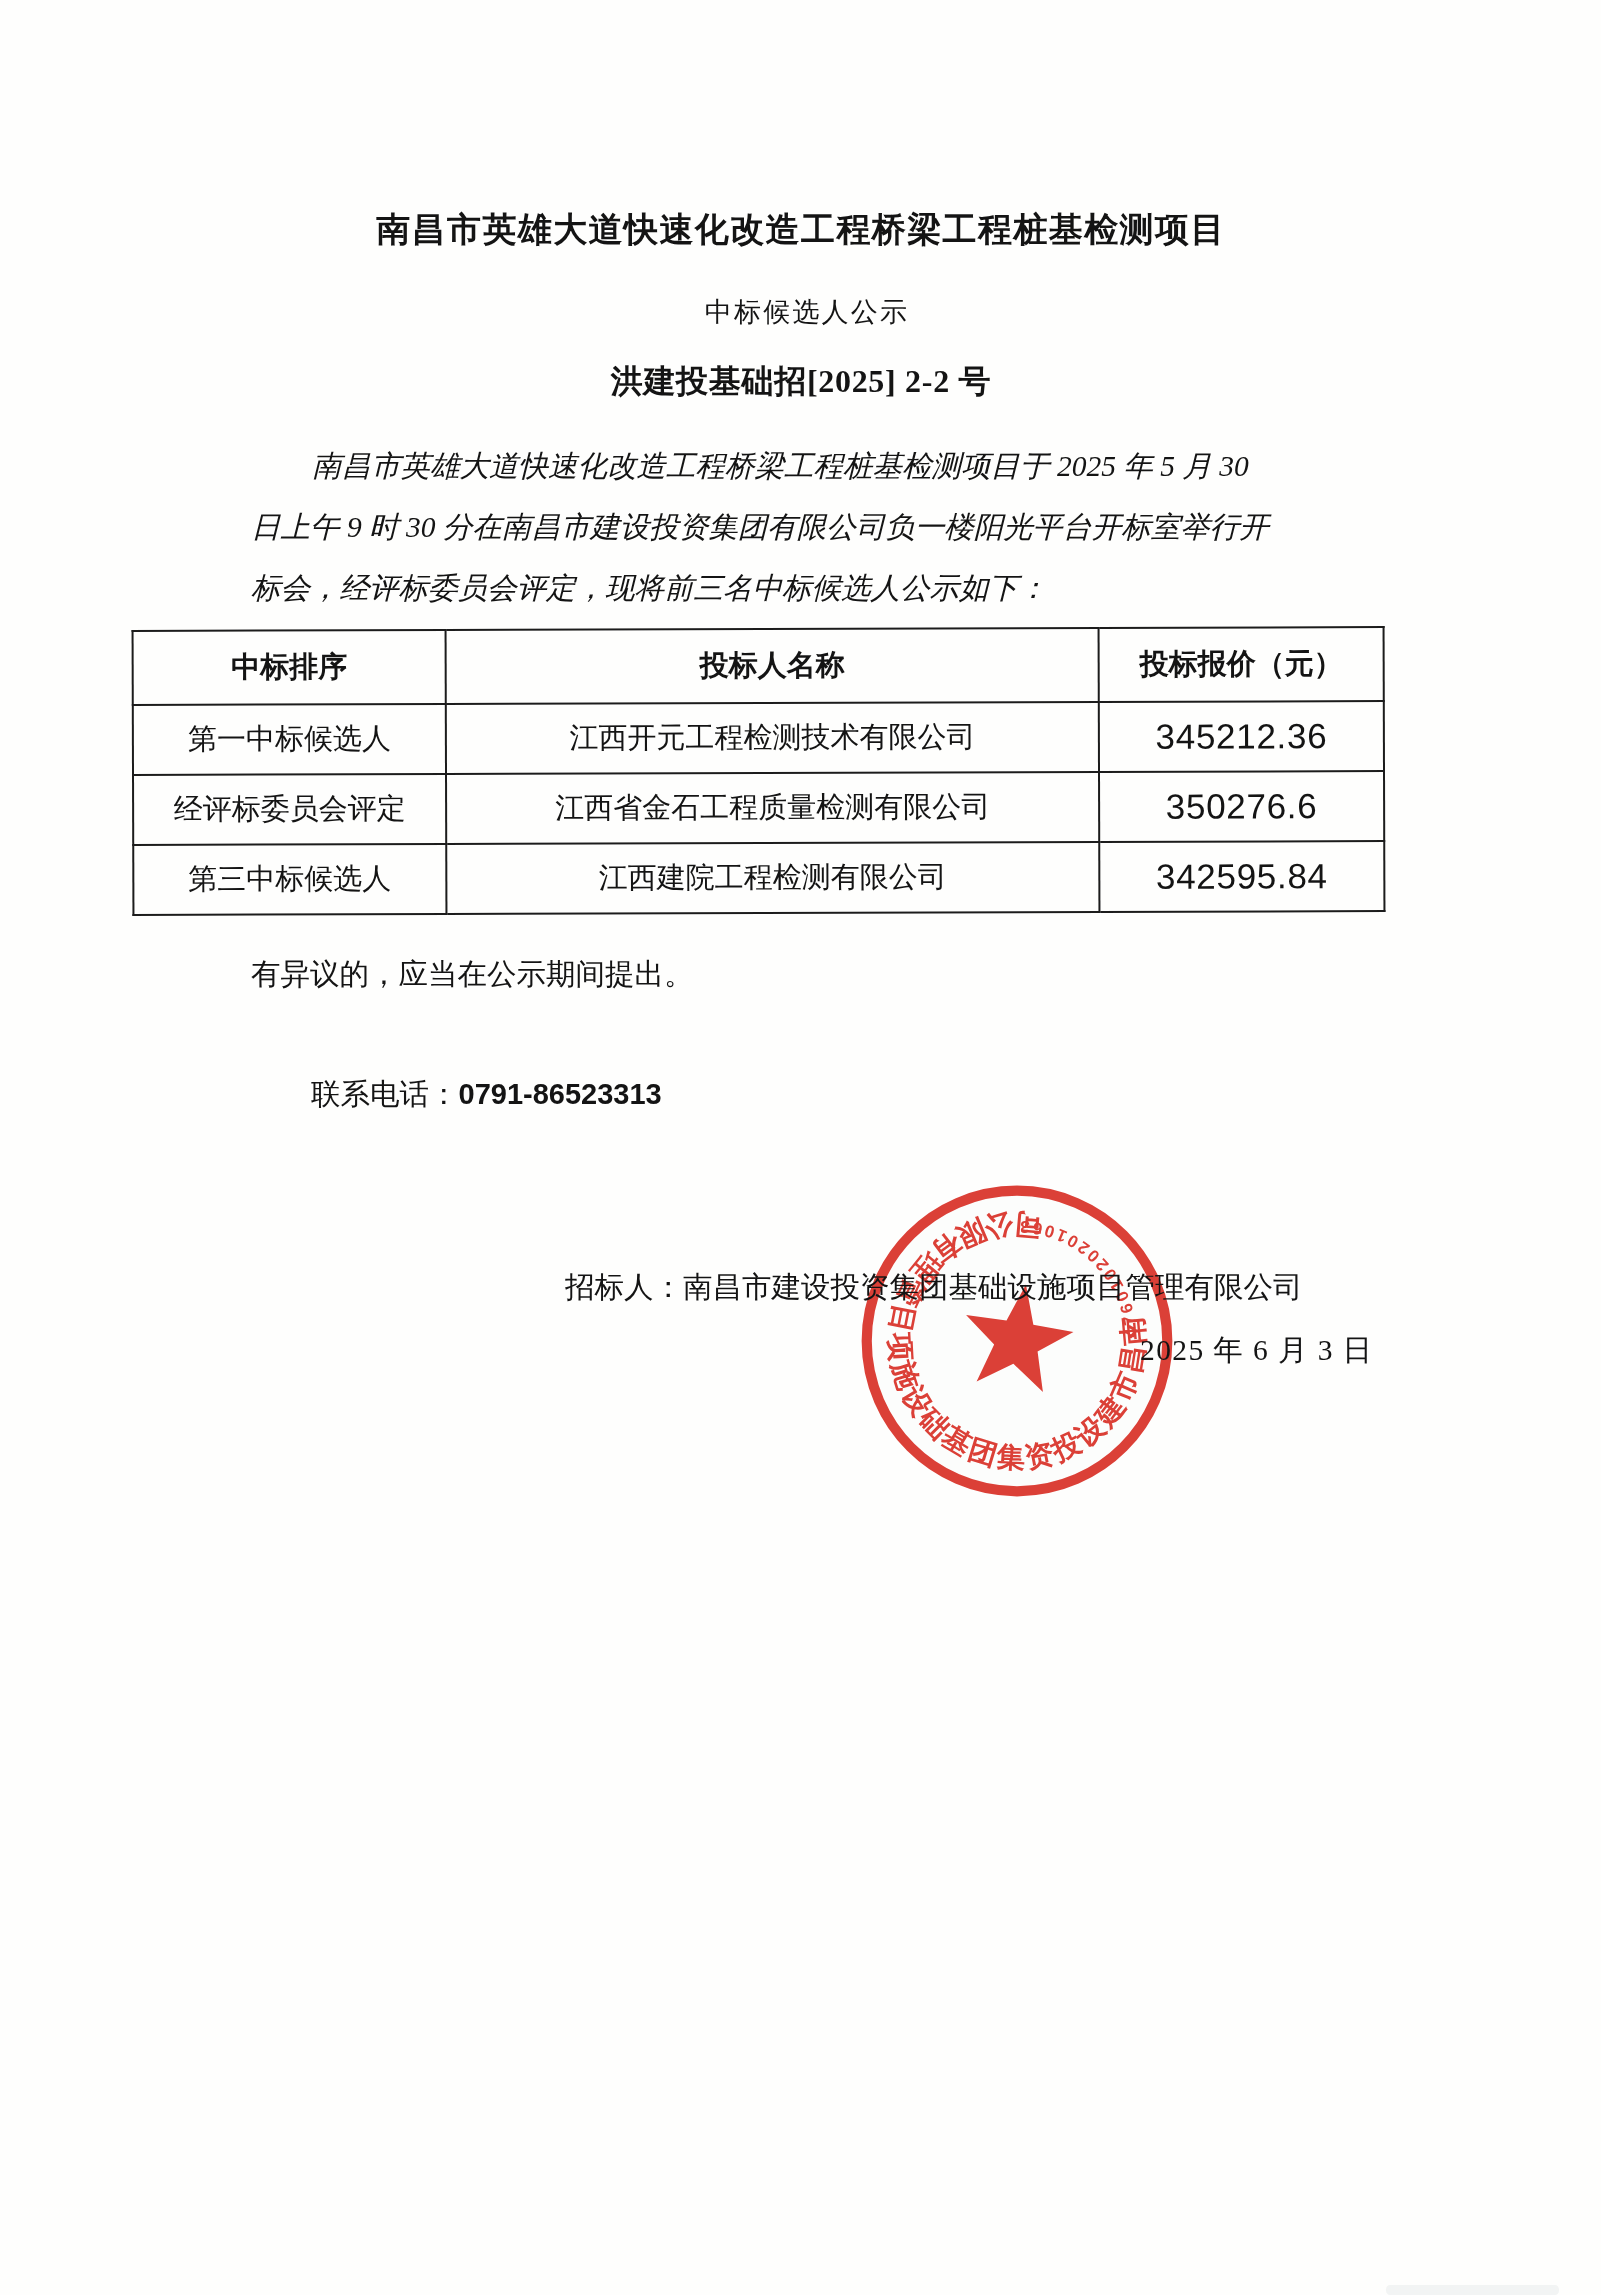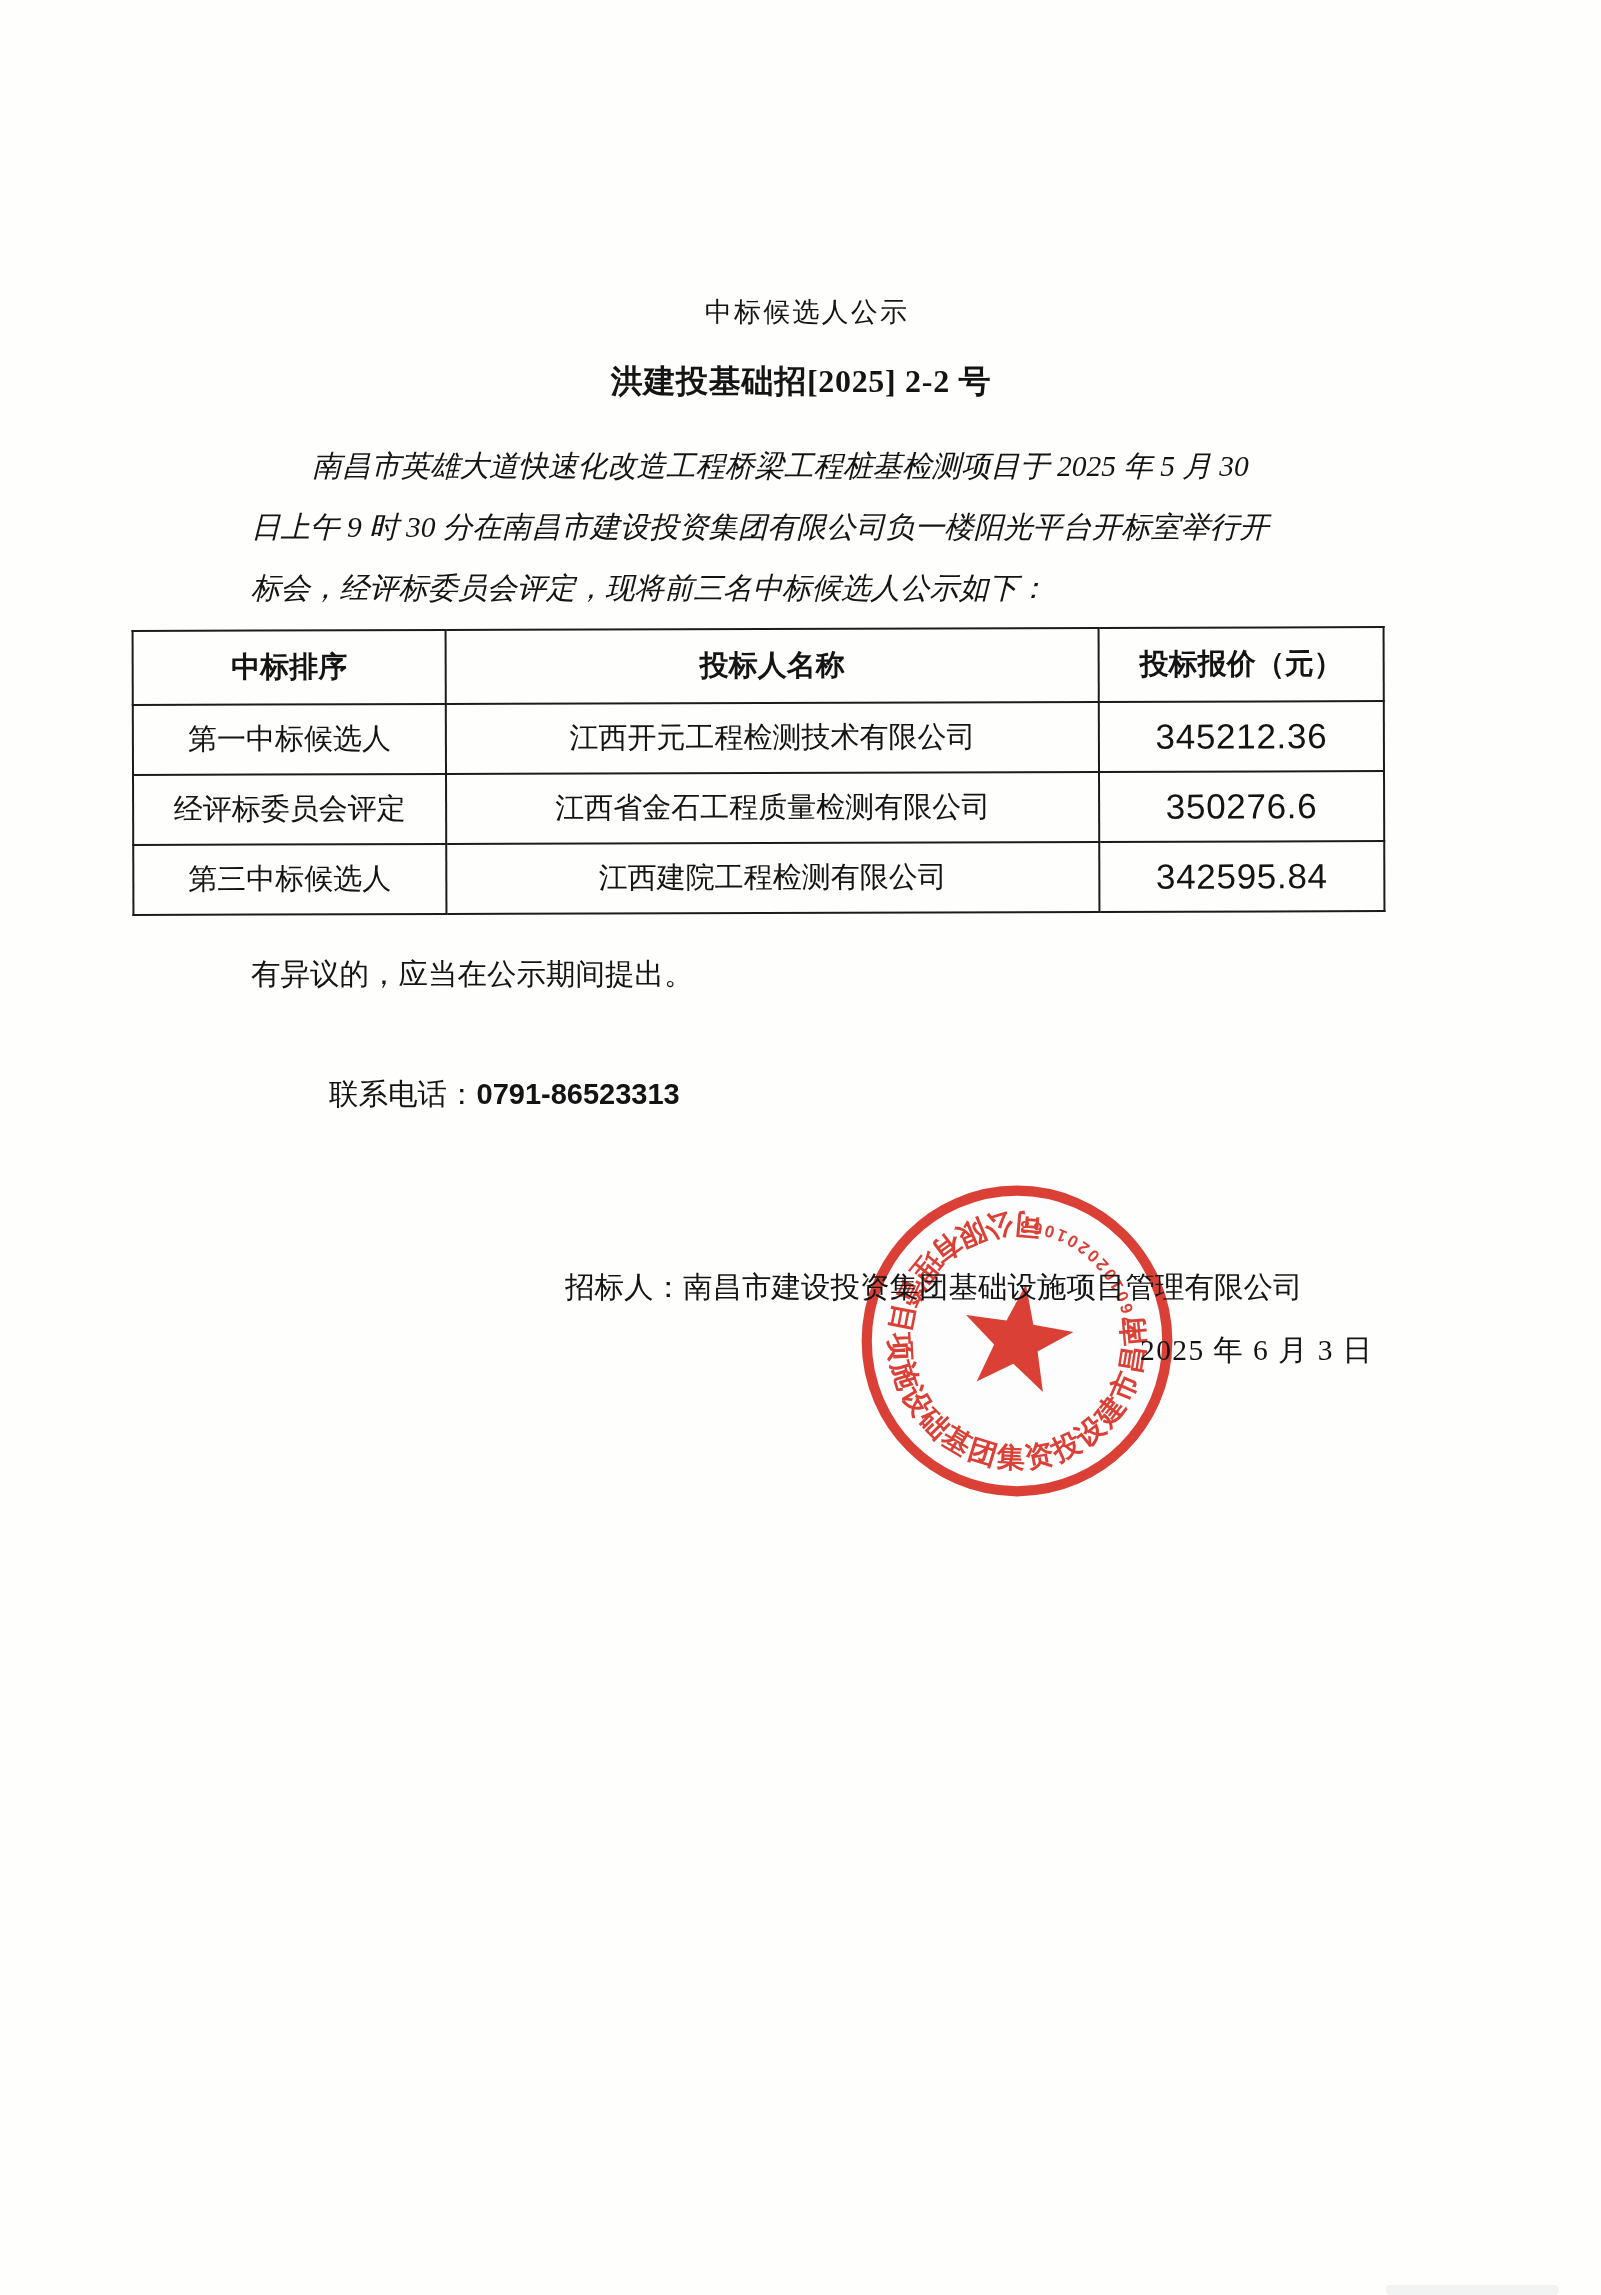--- a/index.html
+++ b/index.html
@@ -33,21 +33,21 @@
   }
   .bid-table th,.bid-table td{
     border:2.2px solid #1c1c1c;text-align:center;vertical-align:middle;padding:0;
   }
   .bid-table th{height:72px;font-weight:bold;font-size:29px;}
   .bid-table td{height:68px;}
   .bid-table td.c-price{
     font-family:"Liberation Sans","DejaVu Sans",sans-serif;font-size:35px;letter-spacing:0.7px;
   }
   .contact-line{
-    position:absolute;top:1075px;left:329px;font-size:29.5px;white-space:nowrap;
+    position:absolute;top:1075px;left:311px;font-size:29.5px;white-space:nowrap;
   }
   .contact-phone{
     font-family:"Liberation Sans","DejaVu Sans",sans-serif;font-weight:bold;font-size:29px;
   }
   .tenderer-line{
     position:absolute;top:1268px;left:565px;font-size:29.5px;white-space:nowrap;z-index:3;
   }
   .date-line{
     position:absolute;top:1331px;left:1108px;font-size:29.5px;white-space:nowrap;z-index:3;
     letter-spacing:1.4px;
@@ -70,20 +70,21 @@
   .bottom-smudge{
     position:absolute;right:43px;bottom:0;width:173px;height:10px;
     background:#eceff0;border-radius:4.3px;opacity:.7;
   }
 </style>
 </head>
 <body>
 
 <div class="page">
 
+  <div class="doc-title">南昌市英雄大道快速化改造工程桥梁工程桩基检测项目</div>
   <div class="doc-subtitle">中标候选人公示</div>
   <div class="doc-number">洪建投基础招[2025] 2-2 号</div>
 
   <div class="para para-open">
     <div class="line indent">南昌市英雄大道快速化改造工程桥梁工程桩基检测项目于 2025 年 5 月 30</div>
     <div class="line">日上午 9 时 30 分在南昌市建设投资集团有限公司负一楼阳光平台开标室举行开</div>
     <div class="line">标会，经评标委员会评定，现将前三名中标候选人公示如下：</div>
   </div>
 
   <table class="bid-table">

